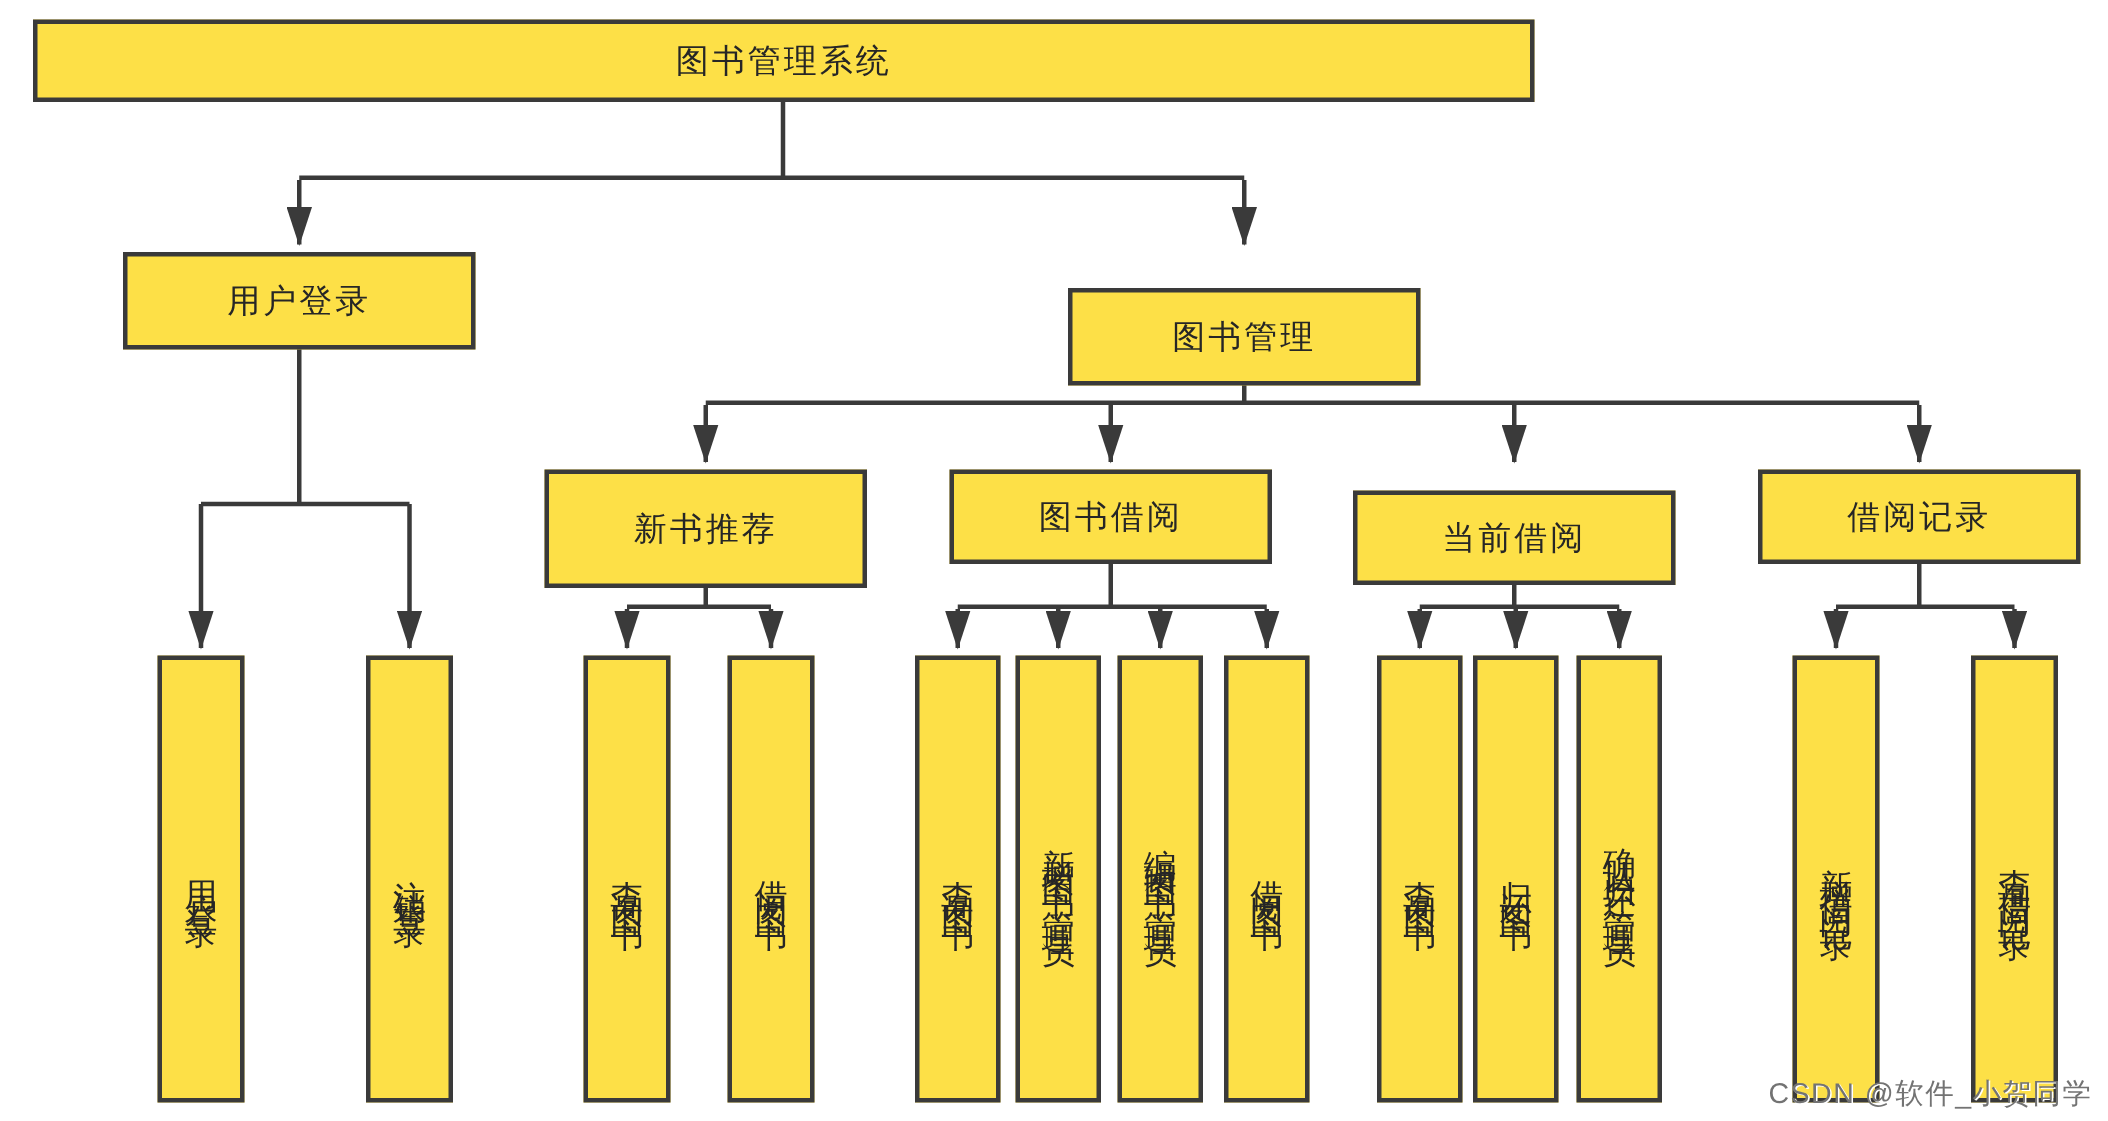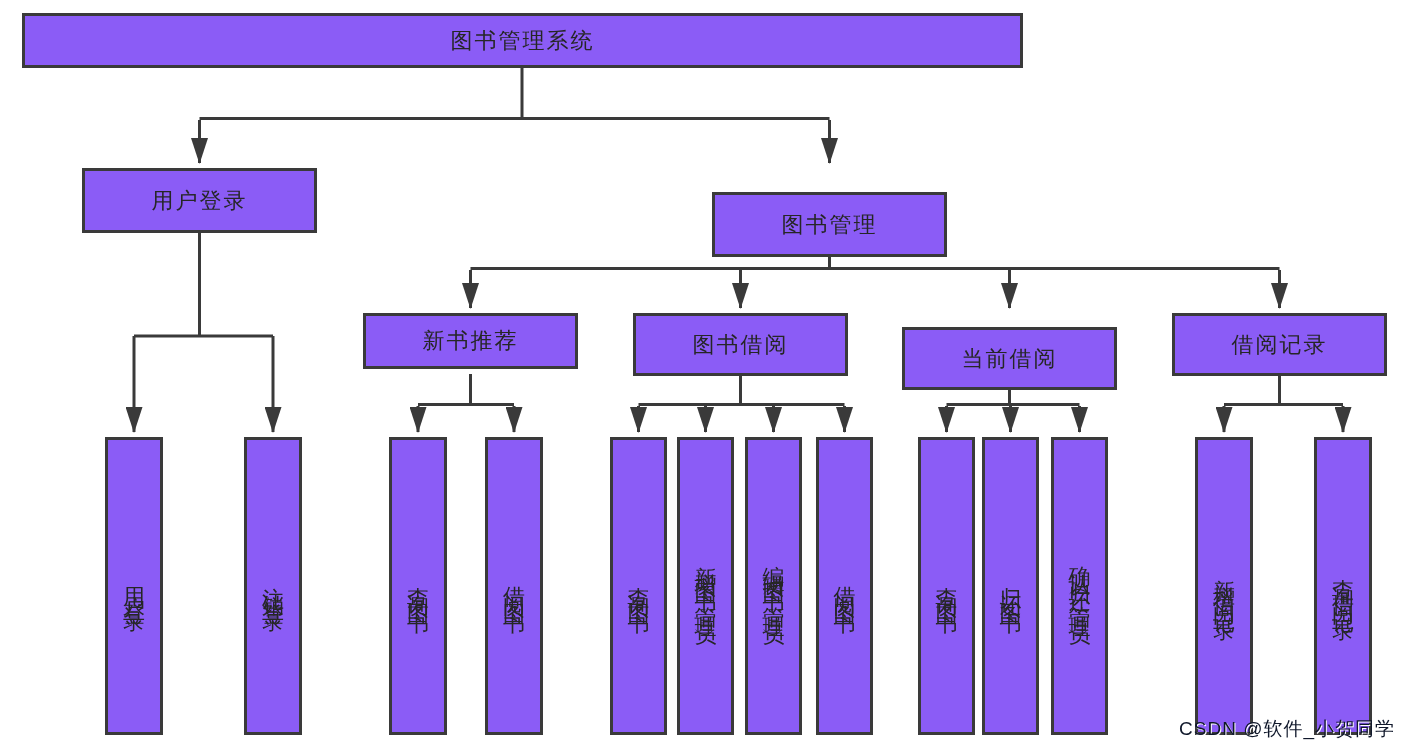--- a/index.html
+++ b/index.html
@@ -7,21 +7,21 @@
     position:relative;
     width:1405px;height:747px;
     background:#ffffff;
     font-family:"Liberation Sans", sans-serif;
     overflow:hidden;
   }
   #connectors{position:absolute;left:0;top:0;pointer-events:none;}
   .box{
     position:absolute;
     box-sizing:border-box;
-    background:#8b5cf6;
+    background:#fde047;
     border:3px solid #3a3a3a;
     display:flex;
     align-items:center;
     justify-content:center;
     color:#262626;
     font-size:22px;
     letter-spacing:2px;
     z-index:2;
     white-space:nowrap;
   }
@@ -31,21 +31,21 @@
     letter-spacing:0.38em;
     font-size:22px;
     line-height:1;
     white-space:normal;
   }
   .watermark{
     position:absolute;
     right:10px;
     bottom:5px;
     font-size:19px;
-    color:#0f172a;
+    color:#737373;
     letter-spacing:1px;
     text-shadow:1px 1px 0 #ffffff;
     z-index:3;
   }
 </style>
 </head>
 <body>
 
 <div id="canvas">
 
@@ -91,21 +91,21 @@
       <path d="M1224 406 V432" marker-end="url(#arrow)"></path>
       <path d="M1343 406 V432" marker-end="url(#arrow)"></path>
     </g>
   </svg>
 
   <div class="box" style="left:22px;top:13px;width:1001px;height:55px;">图书管理系统</div>
 
   <div class="box" style="left:82px;top:168px;width:235px;height:65px;">用户登录</div>
   <div class="box" style="left:712px;top:168px;width:235px;height:65px;margin-top:24px;">图书管理</div>
 
-  <div class="box" style="left:363px;top:313px;width:215px;height:56px;">新书推荐</div>
+  <div class="box" style="left:363px;top:313px;width:215px;height:79px;">新书推荐</div>
   <div class="box" style="left:633px;top:313px;width:215px;height:63px;">图书借阅</div>
   <div class="box" style="left:902px;top:327px;width:215px;height:63px;">当前借阅</div>
   <div class="box" style="left:1172px;top:313px;width:215px;height:63px;">借阅记录</div>
 
   <div class="box vbox" style="left:105px;top:437px;width:58px;height:298px;">用户登录</div>
   <div class="box vbox" style="left:244px;top:437px;width:58px;height:298px;">注销登录</div>
 
   <div class="box vbox" style="left:389px;top:437px;width:58px;height:298px;">查询图书</div>
   <div class="box vbox" style="left:485px;top:437px;width:58px;height:298px;">借阅图书</div>
 

